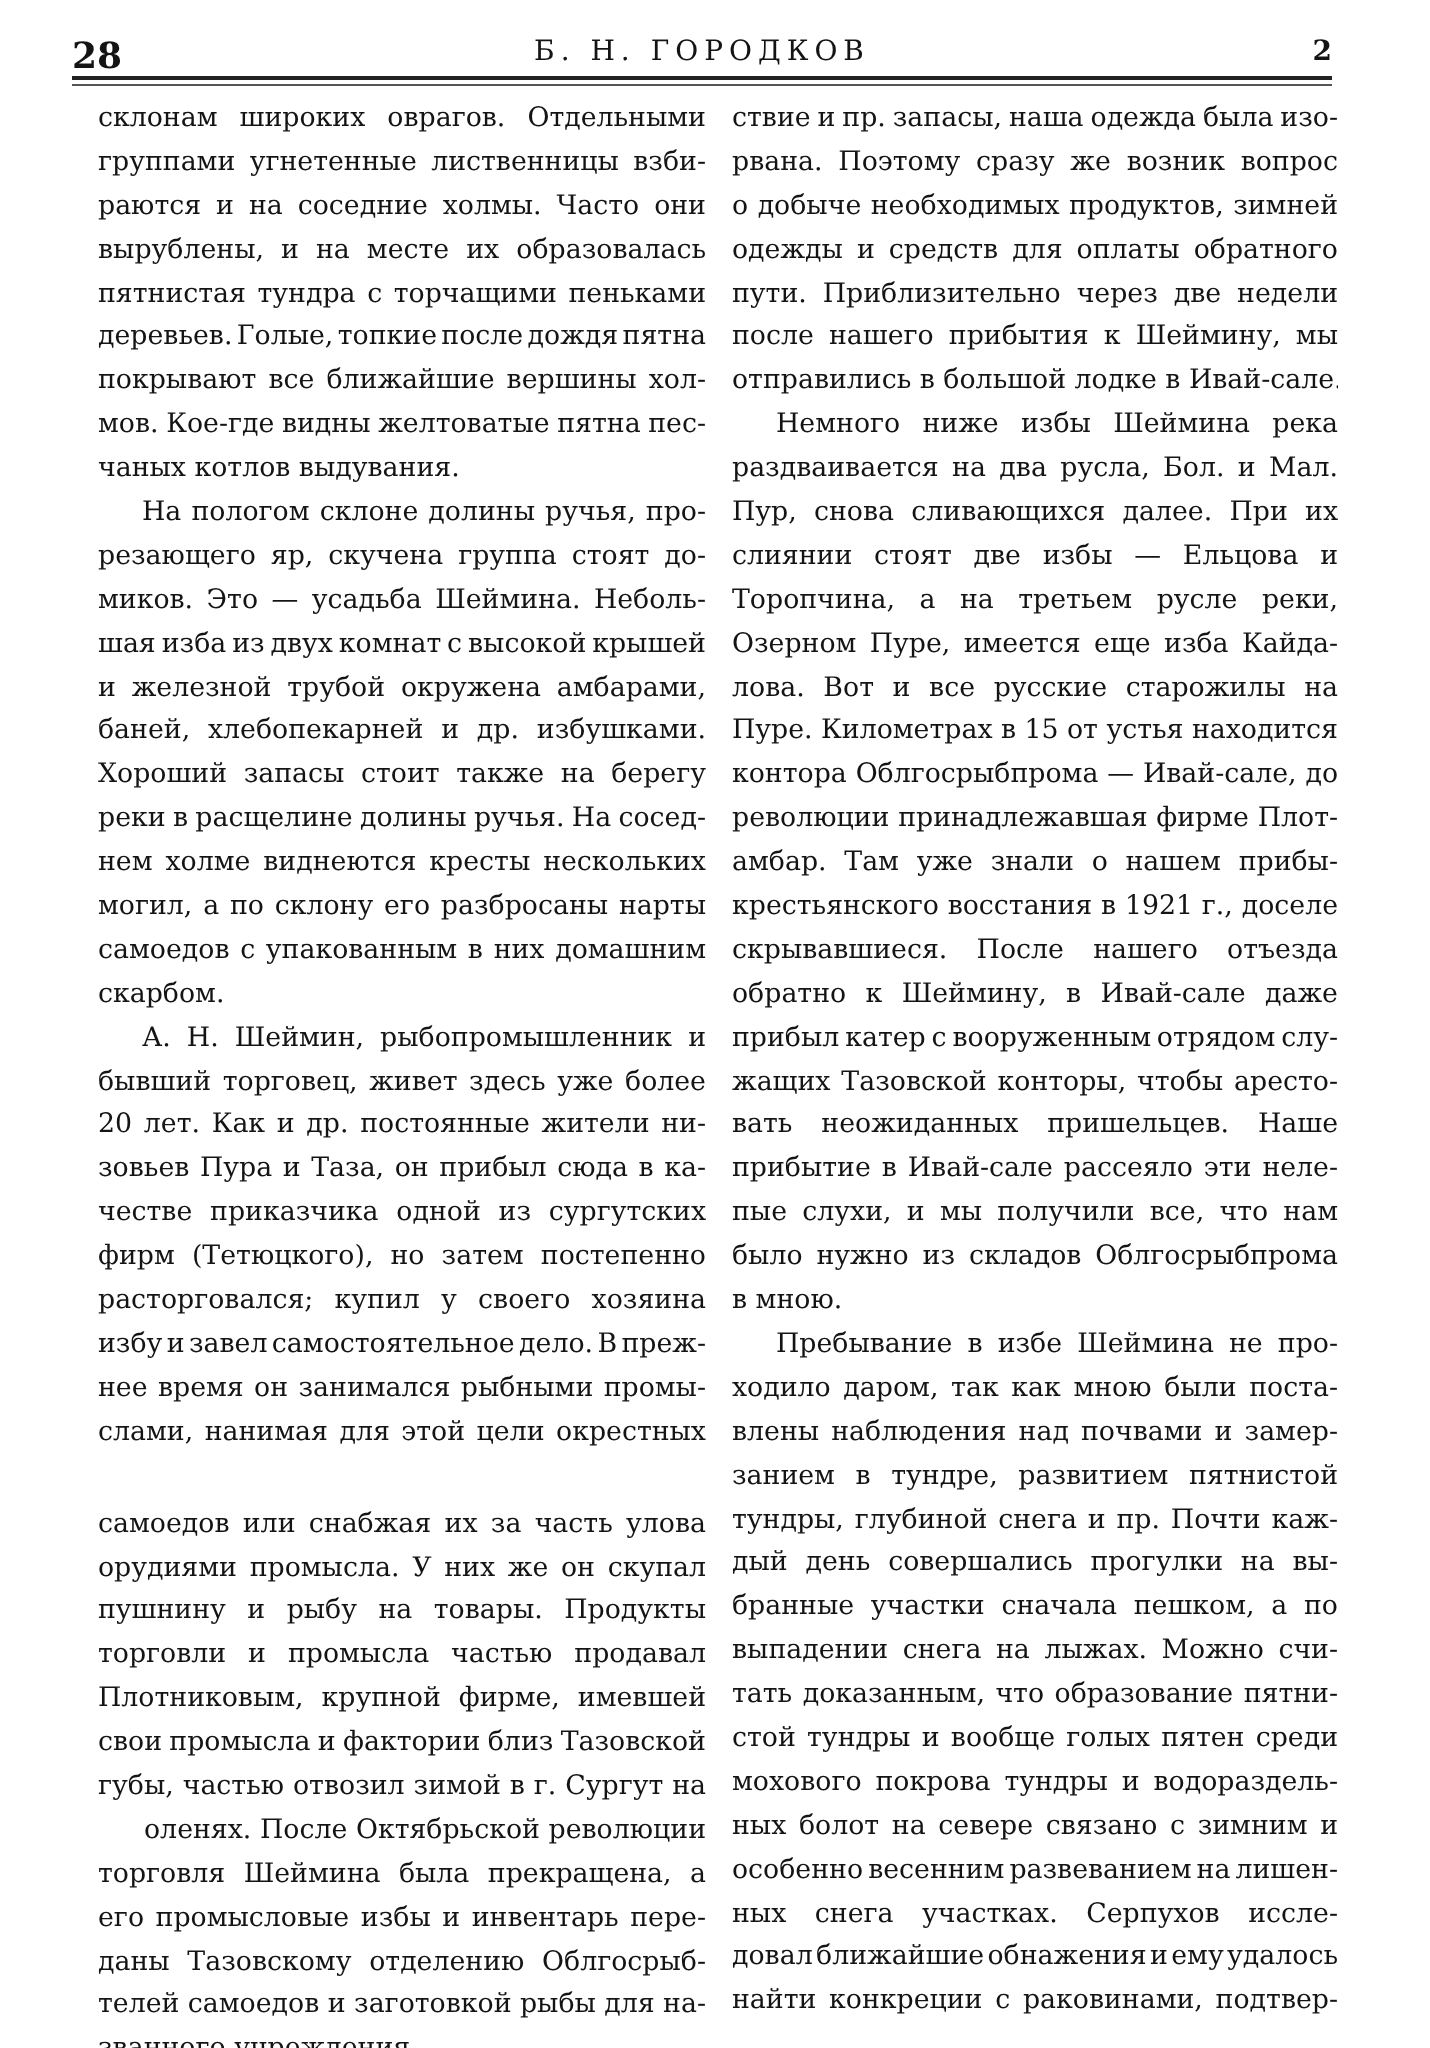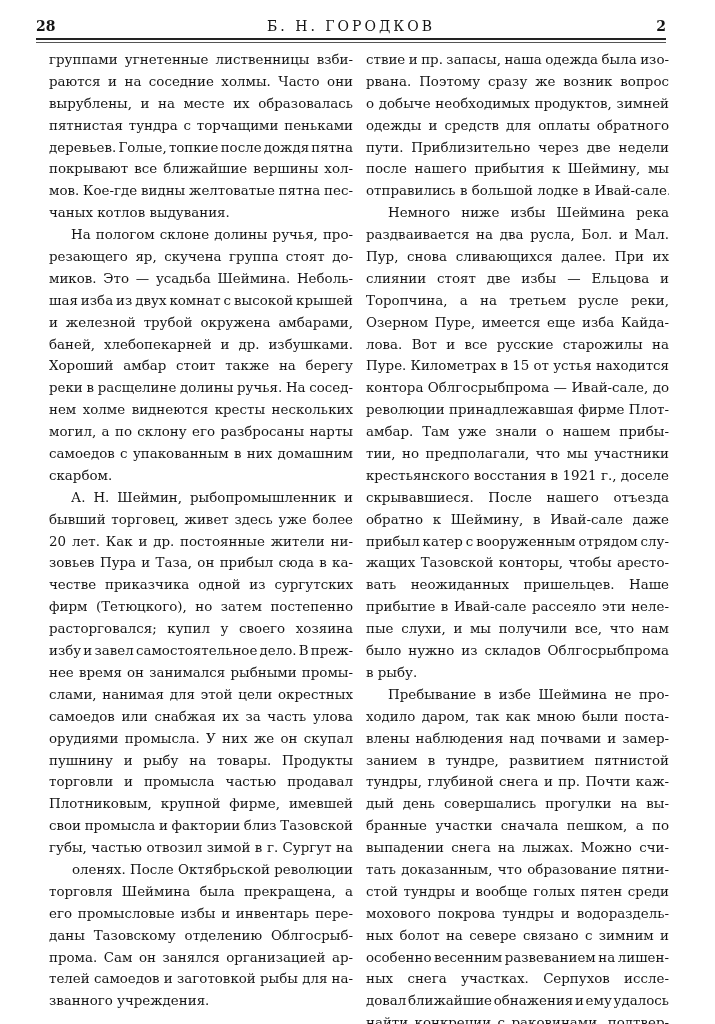--- a/index.html
+++ b/index.html
@@ -4,21 +4,21 @@
   <style>
     html, body { margin: 0; padding: 0; background: #ffffff; }
     body {
       width: 715px; height: 1024px; position: relative; overflow: hidden;
       font-family: "DejaVu Serif", "Liberation Serif", serif;
       color: #141414;
     }
     .header {
       position: absolute; left: 36px; top: 18px; width: 630px; height: 20px;
     }
-    .header .pnum-left { position: absolute; left: 0; top: 0; font-size: 14px; font-weight: bold; }
+    .header .pnum-left { position: absolute; left: 0; top: 0; font-size: 18px; font-weight: bold; }
     .header .title { position: absolute; left: 0; right: 0; top: 0; text-align: center; font-size: 14px; letter-spacing: 3px; }
     .header .pnum-right { position: absolute; right: 0; top: 0; font-size: 14px; font-weight: bold; }
     .rule-top { position: absolute; left: 36px; top: 38px; width: 630px; border-top: 2px solid #222; }
     .rule-bot { position: absolute; left: 36px; top: 42px; width: 630px; border-top: 1px solid #555; }
     .col {
       position: absolute; top: 49px;
       font-size: 13.4px; line-height: 21.9px;
       text-align: justify;
     }
     .col.left { left: 49px; width: 304px; }
@@ -32,62 +32,62 @@
 
 <div class="header">
   <span class="pnum-left">28</span>
   <span class="title">Б. Н. ГОРОДКОВ</span>
   <span class="pnum-right">2</span>
 </div>
 <div class="rule-top"></div>
 <div class="rule-bot"></div>
 
 <div class="col left" id="col-left">
+    <span class="line" style="word-spacing: 0px;"><span style="white-space: nowrap; word-spacing: 0px;">склонам широких оврагов. Отдельными</span></span>
     <span class="line" style="word-spacing: 0px;"><span style="white-space: nowrap; word-spacing: 0px;">группами угнетенные лиственницы взби-</span></span>
     <span class="line" style="word-spacing: 0px;"><span style="white-space: nowrap; word-spacing: 0px;">раются и на соседние холмы. Часто они</span></span>
     <span class="line" style="word-spacing: 0px;"><span style="white-space: nowrap; word-spacing: 0px;">вырублены, и на месте их образовалась</span></span>
     <span class="line" style="word-spacing: 0px;"><span style="white-space: nowrap; word-spacing: 0px;">пятнистая тундра с торчащими пеньками</span></span>
     <span class="line" style="word-spacing: 0px;"><span style="white-space: nowrap; word-spacing: -2.0625px;">деревьев. Голые, топкие после дождя пятна</span></span>
     <span class="line" style="word-spacing: 0px;"><span style="white-space: nowrap; word-spacing: 0px;">покрывают все ближайшие вершины хол-</span></span>
     <span class="line" style="word-spacing: 0px;"><span style="white-space: nowrap; word-spacing: -0.440625px;">мов. Кое-где видны желтоватые пятна пес-</span></span>
     <span class="line last">чаных котлов выдувания.</span>
     <span class="line indent" style="word-spacing: 0px;"><span style="white-space: nowrap; word-spacing: 0px;">На пологом склоне долины ручья, про-</span></span>
     <span class="line" style="word-spacing: 0px;"><span style="white-space: nowrap; word-spacing: 0px;">резающего яр, скучена группа стоят до-</span></span>
     <span class="line" style="word-spacing: 0px;"><span style="white-space: nowrap; word-spacing: 0px;">миков. Это — усадьба Шеймина. Неболь-</span></span>
     <span class="line" style="word-spacing: 0px;"><span style="white-space: nowrap; word-spacing: -1.29688px;">шая изба из двух комнат с высокой крышей</span></span>
     <span class="line" style="word-spacing: 0px;"><span style="white-space: nowrap; word-spacing: 0px;">и железной трубой окружена амбарами,</span></span>
     <span class="line" style="word-spacing: 0px;"><span style="white-space: nowrap; word-spacing: 0px;">баней, хлебопекарней и др. избушками.</span></span>
-    <span class="line" style="word-spacing: 0px;"><span style="white-space: nowrap; word-spacing: 0px;">Хороший амбар стоит также на берегу</span></span>
+    <span class="line" style="word-spacing: 0px;"><span style="white-space: nowrap; word-spacing: 0px;">Хороший запасы стоит также на берегу</span></span>
     <span class="line" style="word-spacing: 0px;"><span style="white-space: nowrap; word-spacing: -0.604167px;">реки в расщелине долины ручья. На сосед-</span></span>
     <span class="line" style="word-spacing: 0px;"><span style="white-space: nowrap; word-spacing: 0px;">нем холме виднеются кресты нескольких</span></span>
     <span class="line" style="word-spacing: 0px;"><span style="white-space: nowrap; word-spacing: 0px;">могил, а по склону его разбросаны нарты</span></span>
     <span class="line" style="word-spacing: 0px;"><span style="white-space: nowrap; word-spacing: 0px;">самоедов с упакованным в них домашним</span></span>
     <span class="line last">скарбом.</span>
     <span class="line indent" style="word-spacing: 0px;"><span style="white-space: nowrap; word-spacing: 0px;">А. Н. Шеймин, рыбопромышленник и</span></span>
     <span class="line" style="word-spacing: 0px;"><span style="white-space: nowrap; word-spacing: 0px;">бывший торговец, живет здесь уже более</span></span>
     <span class="line" style="word-spacing: 0px;"><span style="white-space: nowrap; word-spacing: 0px;">20 лет. Как и др. постоянные жители ни-</span></span>
     <span class="line" style="word-spacing: 0px;"><span style="white-space: nowrap; word-spacing: 0px;">зовьев Пура и Таза, он прибыл сюда в ка-</span></span>
     <span class="line" style="word-spacing: 0px;"><span style="white-space: nowrap; word-spacing: 0px;">честве приказчика одной из сургутских</span></span>
     <span class="line" style="word-spacing: 0px;"><span style="white-space: nowrap; word-spacing: 0px;">фирм (Тетюцкого), но затем постепенно</span></span>
     <span class="line" style="word-spacing: 0px;"><span style="white-space: nowrap; word-spacing: 0px;">расторговался; купил у своего хозяина</span></span>
     <span class="line" style="word-spacing: 0px;"><span style="white-space: nowrap; word-spacing: -2.06771px;">избу и завел самостоятельное дело. В преж-</span></span>
     <span class="line" style="word-spacing: 0px;"><span style="white-space: nowrap; word-spacing: 0px;">нее время он занимался рыбными промы-</span></span>
     <span class="line" style="word-spacing: 0px;"><span style="white-space: nowrap; word-spacing: 0px;">слами, нанимая для этой цели окрестных</span></span>
-    <span class="line" style="word-spacing: 0px;"><span style="white-space: nowrap; word-spacing: 0px;">самоедов или снабжая их за часть улова</span></span>
+    <span class="line" style="word-spacing: 0px; margin-top: 24px;"><span style="white-space: nowrap; word-spacing: 0px;">самоедов или снабжая их за часть улова</span></span>
     <span class="line" style="word-spacing: 0px;"><span style="white-space: nowrap; word-spacing: 0px;">орудиями промысла. У них же он скупал</span></span>
     <span class="line" style="word-spacing: 0px;"><span style="white-space: nowrap; word-spacing: 0px;">пушнину и рыбу на товары. Продукты</span></span>
     <span class="line" style="word-spacing: 0px;"><span style="white-space: nowrap; word-spacing: 0px;">торговли и промысла частью продавал</span></span>
     <span class="line" style="word-spacing: 0px;"><span style="white-space: nowrap; word-spacing: 0px;">Плотниковым, крупной фирме, имевшей</span></span>
     <span class="line" style="word-spacing: 0px;"><span style="white-space: nowrap; word-spacing: -0.6125px;">свои промысла и фактории близ Тазовской</span></span>
     <span class="line" style="word-spacing: 0px;"><span style="white-space: nowrap; word-spacing: 0px;">губы, частью отвозил зимой в г. Сургут на</span></span>
     <span class="line" style="word-spacing: 0px;"><span style="white-space: nowrap; word-spacing: 0px; margin-left: 23px;">оленях. После Октябрьской революции</span></span>
     <span class="line" style="word-spacing: 0px;"><span style="white-space: nowrap; word-spacing: 0px;">торговля Шеймина была прекращена, а</span></span>
     <span class="line" style="word-spacing: 0px;"><span style="white-space: nowrap; word-spacing: 0px;">его промысловые избы и инвентарь пере-</span></span>
     <span class="line" style="word-spacing: 0px;"><span style="white-space: nowrap; word-spacing: 0px;">даны Тазовскому отделению Облгосрыб-</span></span>
-    <span class="line" style="word-spacing: 0px;"><span style="white-space: nowrap; word-spacing: 0px;">прома. Сам он занялся организацией ар-</span></span>
     <span class="line" style="word-spacing: 0px;"><span style="white-space: nowrap; word-spacing: -0.0338542px;">телей самоедов и заготовкой рыбы для на-</span></span>
     <span class="line last">званного учреждения.</span>
   </div>
 <div class="col right" id="col-right">
     <span class="line" style="word-spacing: 0px;"><span style="white-space: nowrap; word-spacing: -0.790179px;">ствие и пр. запасы, наша одежда была изо-</span></span>
     <span class="line" style="word-spacing: 0px;"><span style="white-space: nowrap; word-spacing: 0px;">рвана. Поэтому сразу же возник вопрос</span></span>
     <span class="line" style="word-spacing: 0px;"><span style="white-space: nowrap; word-spacing: 0px;">о добыче необходимых продуктов, зимней</span></span>
     <span class="line" style="word-spacing: 0px;"><span style="white-space: nowrap; word-spacing: 0px;">одежды и средств для оплаты обратного</span></span>
     <span class="line" style="word-spacing: 0px;"><span style="white-space: nowrap; word-spacing: 0px;">пути. Приблизительно через две недели</span></span>
     <span class="line" style="word-spacing: 0px;"><span style="white-space: nowrap; word-spacing: 0px;">после нашего прибытия к Шеймину, мы</span></span>
@@ -96,31 +96,30 @@
     <span class="line" style="word-spacing: 0px;"><span style="white-space: nowrap; word-spacing: 0px;">раздваивается на два русла, Бол. и Мал.</span></span>
     <span class="line" style="word-spacing: 0px;"><span style="white-space: nowrap; word-spacing: 0px;">Пур, снова сливающихся далее. При их</span></span>
     <span class="line" style="word-spacing: 0px;"><span style="white-space: nowrap; word-spacing: 0px;">слиянии стоят две избы — Ельцова и</span></span>
     <span class="line" style="word-spacing: 0px;"><span style="white-space: nowrap; word-spacing: 0px;">Торопчина, а на третьем русле реки,</span></span>
     <span class="line" style="word-spacing: 0px;"><span style="white-space: nowrap; word-spacing: 0px;">Озерном Пуре, имеется еще изба Кайда-</span></span>
     <span class="line" style="word-spacing: 0px;"><span style="white-space: nowrap; word-spacing: 0px;">лова. Вот и все русские старожилы на</span></span>
     <span class="line" style="word-spacing: 0px;"><span style="white-space: nowrap; word-spacing: -0.03125px;">Пуре. Километрах в 15 от устья находится</span></span>
     <span class="line" style="word-spacing: 0px;"><span style="white-space: nowrap; word-spacing: 0px;">контора Облгосрыбпрома — Ивай-сале, до</span></span>
     <span class="line" style="word-spacing: 0px;"><span style="white-space: nowrap; word-spacing: 0px;">революции принадлежавшая фирме Плот-</span></span>
     <span class="line" style="word-spacing: 0px;"><span style="white-space: nowrap; word-spacing: 0px;">амбар. Там уже знали о нашем прибы-</span></span>
-    <span class="line" style="word-spacing: 0px;"><span style="white-space: nowrap; word-spacing: 0px;">тии, но предполагали, что мы участники</span></span>
     <span class="line" style="word-spacing: 0px;"><span style="white-space: nowrap; word-spacing: 0px;">крестьянского восстания в 1921 г., доселе</span></span>
     <span class="line" style="word-spacing: 0px;"><span style="white-space: nowrap; word-spacing: 0px;">скрывавшиеся. После нашего отъезда</span></span>
     <span class="line" style="word-spacing: 0px;"><span style="white-space: nowrap; word-spacing: 0px;">обратно к Шеймину, в Ивай-сале даже</span></span>
     <span class="line" style="word-spacing: 0px;"><span style="white-space: nowrap; word-spacing: -1.31875px;">прибыл катер с вооруженным отрядом слу-</span></span>
     <span class="line" style="word-spacing: 0px;"><span style="white-space: nowrap; word-spacing: 0px;">жащих Тазовской конторы, чтобы аресто-</span></span>
     <span class="line" style="word-spacing: 0px;"><span style="white-space: nowrap; word-spacing: 0px;">вать неожиданных пришельцев. Наше</span></span>
     <span class="line" style="word-spacing: 0px;"><span style="white-space: nowrap; word-spacing: 0px;">прибытие в Ивай-сале рассеяло эти неле-</span></span>
     <span class="line" style="word-spacing: 0px;"><span style="white-space: nowrap; word-spacing: 0px;">пые слухи, и мы получили все, что нам</span></span>
     <span class="line" style="word-spacing: 0px;"><span style="white-space: nowrap; word-spacing: 0px;">было нужно из складов Облгосрыбпрома</span></span>
-    <span class="line last">в рыбу.</span>
+    <span class="line last">в мною.</span>
     <span class="line indent" style="word-spacing: 0px;"><span style="white-space: nowrap; word-spacing: 0px;">Пребывание в избе Шеймина не про-</span></span>
     <span class="line" style="word-spacing: 0px;"><span style="white-space: nowrap; word-spacing: 0px;">ходило даром, так как мною были поста-</span></span>
     <span class="line" style="word-spacing: 0px;"><span style="white-space: nowrap; word-spacing: 0px;">влены наблюдения над почвами и замер-</span></span>
     <span class="line" style="word-spacing: 0px;"><span style="white-space: nowrap; word-spacing: 0px;">занием в тундре, развитием пятнистой</span></span>
     <span class="line" style="word-spacing: 0px;"><span style="white-space: nowrap; word-spacing: 0px;">тундры, глубиной снега и пр. Почти каж-</span></span>
     <span class="line" style="word-spacing: 0px;"><span style="white-space: nowrap; word-spacing: 0px;">дый день совершались прогулки на вы-</span></span>
     <span class="line" style="word-spacing: 0px;"><span style="white-space: nowrap; word-spacing: 0px;">бранные участки сначала пешком, а по</span></span>
     <span class="line" style="word-spacing: 0px;"><span style="white-space: nowrap; word-spacing: 0px;">выпадении снега на лыжах. Можно счи-</span></span>
     <span class="line" style="word-spacing: 0px;"><span style="white-space: nowrap; word-spacing: 0px;">тать доказанным, что образование пятни-</span></span>
     <span class="line" style="word-spacing: 0px;"><span style="white-space: nowrap; word-spacing: 0px;">стой тундры и вообще голых пятен среди</span></span>

